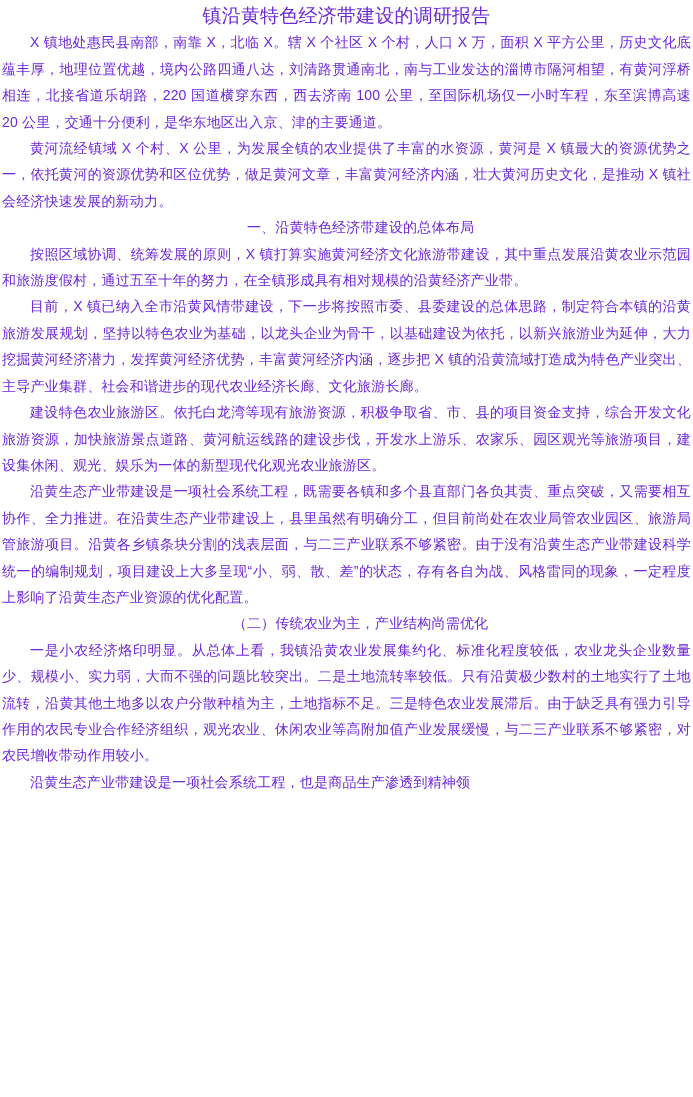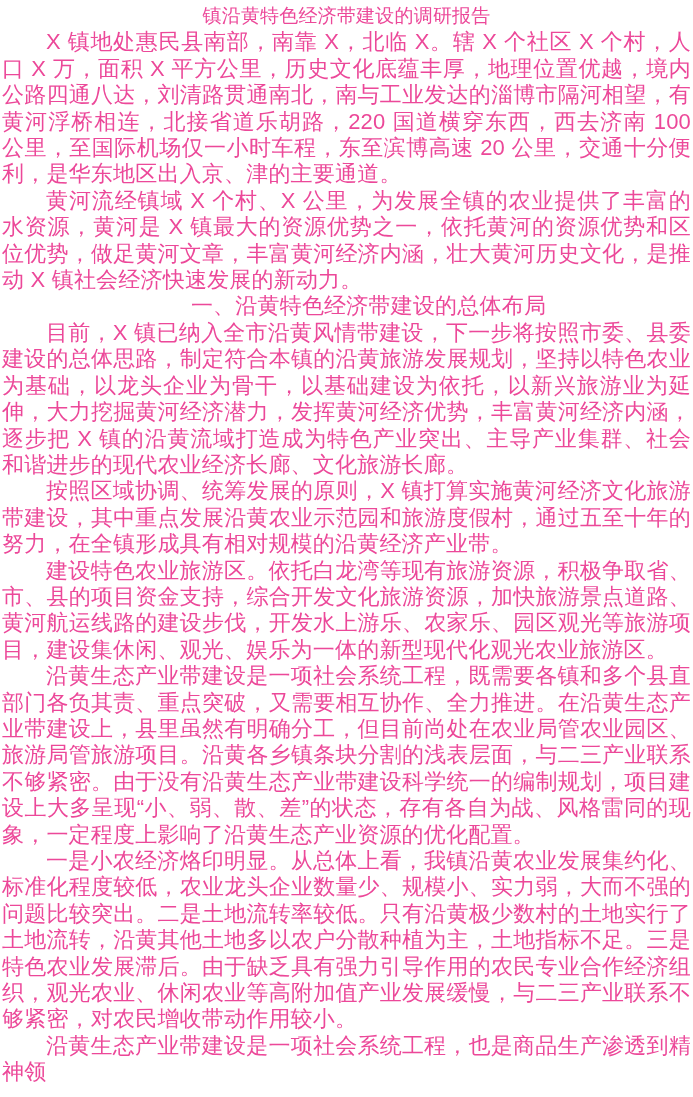--- a/index.html
+++ b/index.html
@@ -26,41 +26,42 @@
   }
   .doc-title {
     margin: 0;
     font-size: 19px;
     font-weight: normal;
     text-align: center;
     text-indent: 0;
   }
   .para, .heading {
     margin: 0;
-    font-size: 22px;
+    font-size: 14px;
     font-weight: normal;
     text-indent: 2em;
   }
   .para {
     text-align: justify;
     text-justify: inter-ideograph;
   }
   .heading {
     text-align: center;
   }
 </style>
 </head>
 <body>
 
 <div class="page" style="background: rgb(255, 255, 255);">
-  <div class="doc" style="color: #ec4899;">
+  <div class="doc" style="color: #6d28d9;">
     <h1 class="doc-title">镇沿黄特色经济带建设的调研报告</h1>
     <p class="para">X 镇地处惠民县南部，南靠 X，北临 X。辖 X 个社区 X 个村，人口 X 万，面积 X 平方公里，历史文化底蕴丰厚，地理位置优越，境内公路四通八达，刘清路贯通南北，南与工业发达的淄博市隔河相望，有黄河浮桥相连，北接省道乐胡路，220 国道横穿东西，西去济南 100 公里，至国际机场仅一小时车程，东至滨博高速 20 公里，交通十分便利，是华东地区出入京、津的主要通道。</p>
     <p class="para">黄河流经镇域 X 个村、X 公里，为发展全镇的农业提供了丰富的水资源，黄河是 X 镇最大的资源优势之一，依托黄河的资源优势和区位优势，做足黄河文章，丰富黄河经济内涵，壮大黄河历史文化，是推动 X 镇社会经济快速发展的新动力。</p>
     <h2 class="heading">一、沿黄特色经济带建设的总体布局</h2>
+    <p class="para">按照区域协调、统筹发展的原则，X 镇打算实施黄河经济文化旅游带建设，其中重点发展沿黄农业示范园和旅游度假村，通过五至十年的努力，在全镇形成具有相对规模的沿黄经济产业带。</p>
     <p class="para">目前，X 镇已纳入全市沿黄风情带建设，下一步将按照市委、县委建设的总体思路，制定符合本镇的沿黄旅游发展规划，坚持以特色农业为基础，以龙头企业为骨干，以基础建设为依托，以新兴旅游业为延伸，大力挖掘黄河经济潜力，发挥黄河经济优势，丰富黄河经济内涵，逐步把 X 镇的沿黄流域打造成为特色产业突出、主导产业集群、社会和谐进步的现代农业经济长廊、文化旅游长廊。</p>
-    <p class="para">按照区域协调、统筹发展的原则，X 镇打算实施黄河经济文化旅游带建设，其中重点发展沿黄农业示范园和旅游度假村，通过五至十年的努力，在全镇形成具有相对规模的沿黄经济产业带。</p>
     <p class="para">建设特色农业旅游区。依托白龙湾等现有旅游资源，积极争取省、市、县的项目资金支持，综合开发文化旅游资源，加快旅游景点道路、黄河航运线路的建设步伐，开发水上游乐、农家乐、园区观光等旅游项目，建设集休闲、观光、娱乐为一体的新型现代化观光农业旅游区。</p>
     <p class="para">沿黄生态产业带建设是一项社会系统工程，既需要各镇和多个县直部门各负其责、重点突破，又需要相互协作、全力推进。在沿黄生态产业带建设上，县里虽然有明确分工，但目前尚处在农业局管农业园区、旅游局管旅游项目。沿黄各乡镇条块分割的浅表层面，与二三产业联系不够紧密。由于没有沿黄生态产业带建设科学统一的编制规划，项目建设上大多呈现“小、弱、散、差”的状态，存有各自为战、风格雷同的现象，一定程度上影响了沿黄生态产业资源的优化配置。</p>
+    <h3 class="heading">（二）传统农业为主，产业结构尚需优化</h3>
     <p class="para">一是小农经济烙印明显。从总体上看，我镇沿黄农业发展集约化、标准化程度较低，农业龙头企业数量少、规模小、实力弱，大而不强的问题比较突出。二是土地流转率较低。只有沿黄极少数村的土地实行了土地流转，沿黄其他土地多以农户分散种植为主，土地指标不足。三是特色农业发展滞后。由于缺乏具有强力引导作用的农民专业合作经济组织，观光农业、休闲农业等高附加值产业发展缓慢，与二三产业联系不够紧密，对农民增收带动作用较小。</p>
     <p class="para">沿黄生态产业带建设是一项社会系统工程，也是商品生产渗透到精神领</p>
   </div>
 </div>
 
 </body></html>

